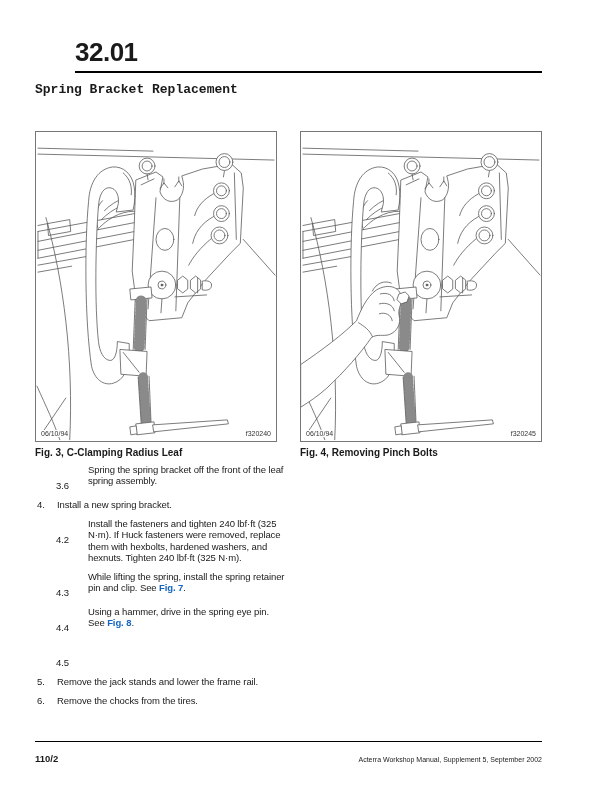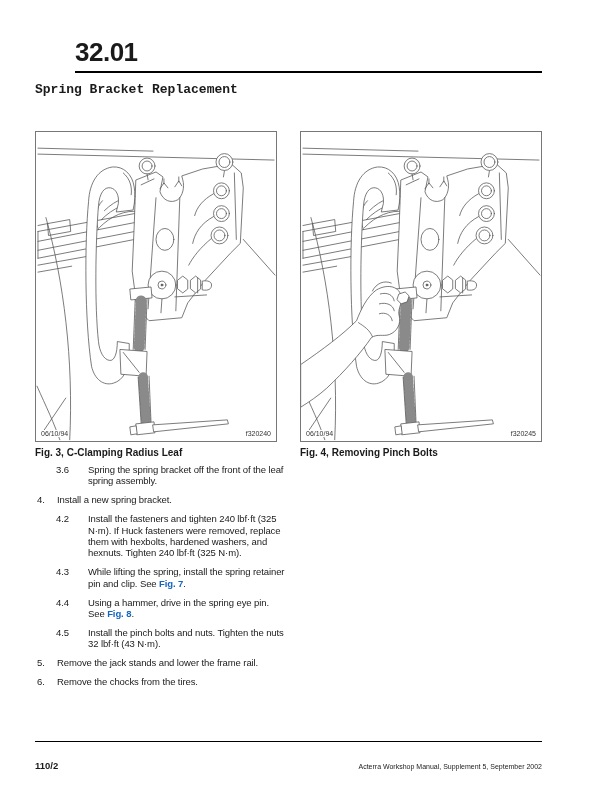--- a/index.html
+++ b/index.html
@@ -24,27 +24,27 @@
   .fig-code { position:absolute; right:5px; bottom:4px; font-size:7px; color:#333; background:#fff; }
   .fig-caption { text-align:left; font-size:10px; font-weight:bold; margin-top:5px; }
 
   
   .instructions { position:absolute; top:464px; left:35px; width:250px; font-size:9.5px;
                   line-height:11.4px; letter-spacing:-0.1px; }
   .step { display:flex; margin-bottom:7.5px; padding-left:2px; }
   .step .num { flex:none; }
   .step.i1 .num { width:20px; }
   .step.i2 { padding-left:21px; }
-  .step.i2 .num { width:32px; }
+  .step.i2 .num { width:32px;margin-top:16px; }
   .step .txt { flex:1; }
   .fig-link { font-weight:bold; }
 
   
   .footer { position:absolute; top:741px; left:35px; width:507px;
-            border-top:1px solid #000; padding-top:18px;
+            border-top:1px solid #000; padding-top:11px;
             display:flex; justify-content:space-between; align-items:baseline; }
   .page-number { font-size:9.5px; font-weight:bold; }
   .manual-title { font-size:7px; color:#222; }
 </style>
 </head>
 <body>
 
 <div class="page">
 
   <svg width="0" height="0" style="position:absolute" aria-hidden="true">
@@ -187,21 +187,20 @@
       <div class="step i2">
         <span class="num">4.3</span>
         <div class="txt"><span>While lifting the spring, install the spring retainer pin and clip. See </span><span class="fig-link" style="color: rgb(21, 101, 192);">Fig. 7</span><span>.</span></div>
       </div>
       <div class="step i2">
         <span class="num">4.4</span>
         <div class="txt"><span>Using a hammer, drive in the spring eye pin. See </span><span class="fig-link" style="color: rgb(21, 101, 192);">Fig. 8</span><span>.</span></div>
       </div>
       <div class="step i2">
         <span class="num">4.5</span>
-        <div class="txt"><span>Install the pinch bolts and nuts. Tighten the nuts 32 lbf·ft (43 N·m).</span></div>
       </div>
       <div class="step i1">
         <span class="num">5.</span>
         <div class="txt"><span>Remove the jack stands and lower the frame rail.</span></div>
       </div>
       <div class="step i1">
         <span class="num">6.</span>
         <div class="txt"><span>Remove the chocks from the tires.</span></div>
       </div>
     </div>

